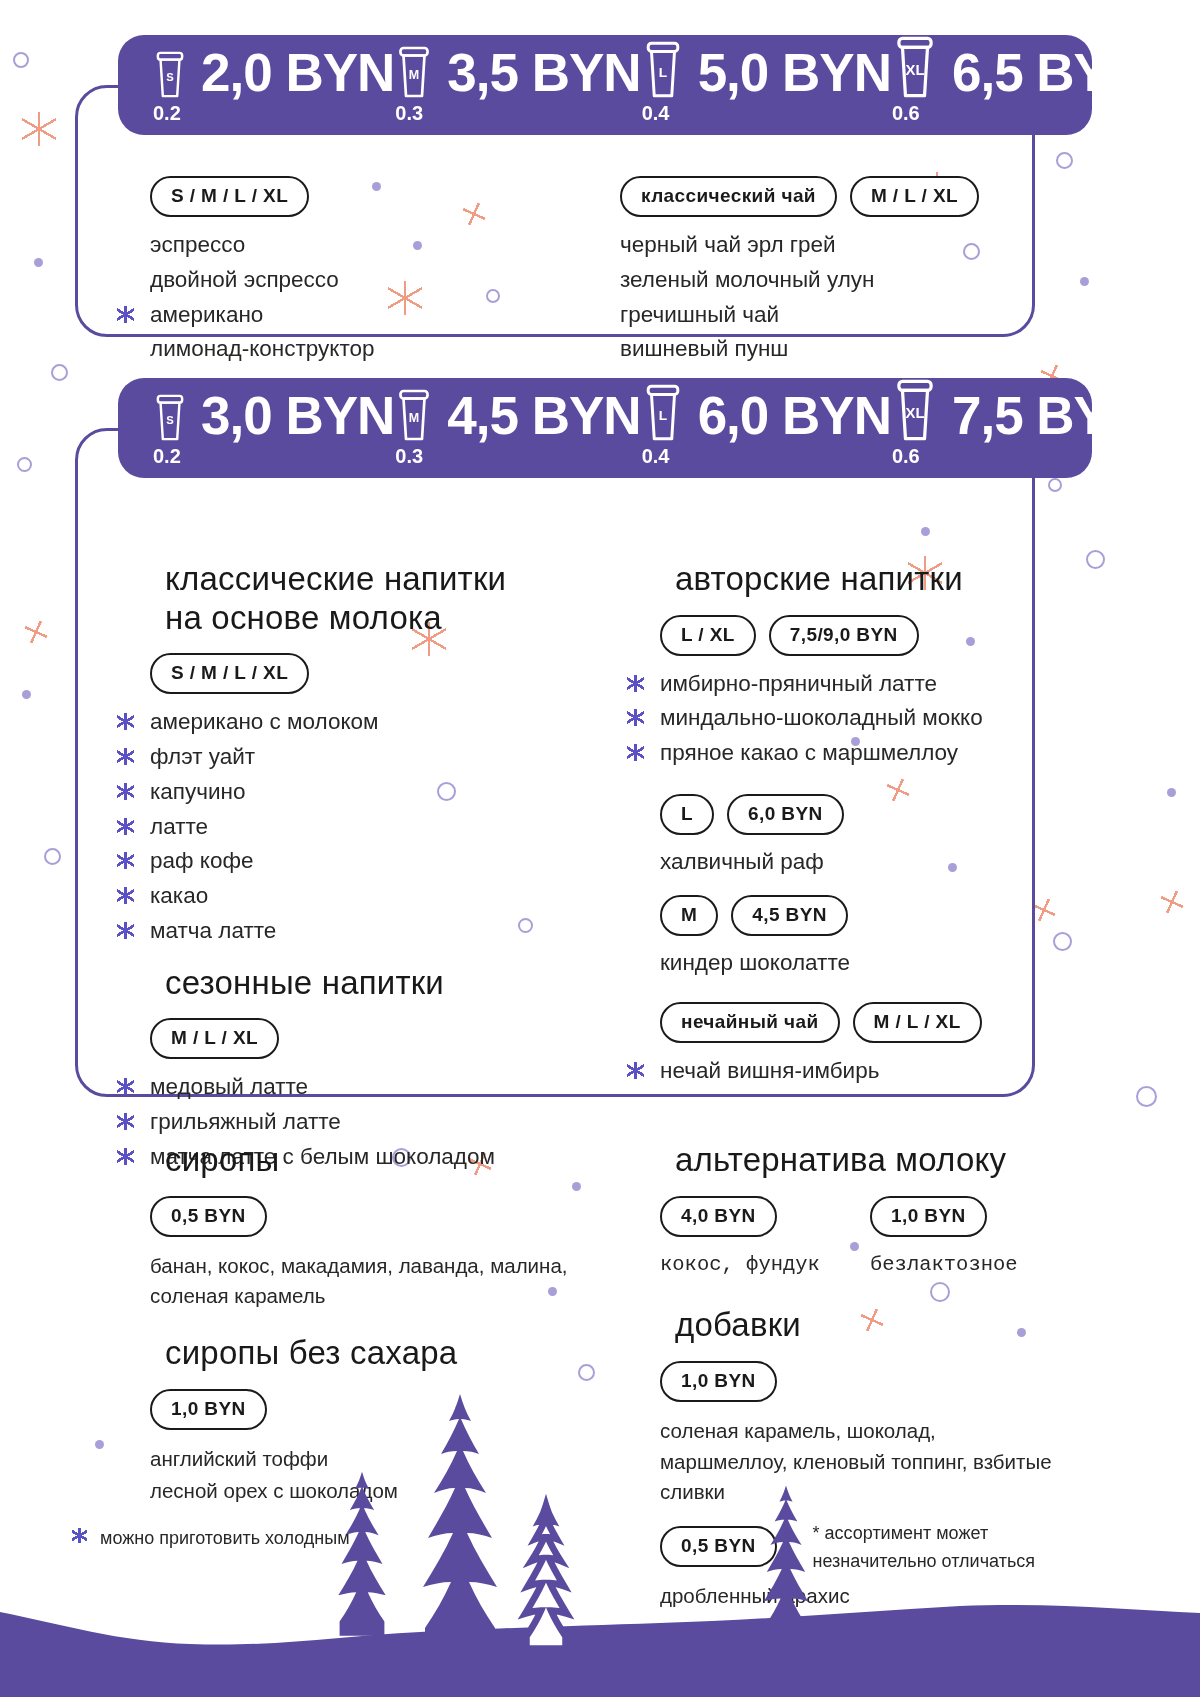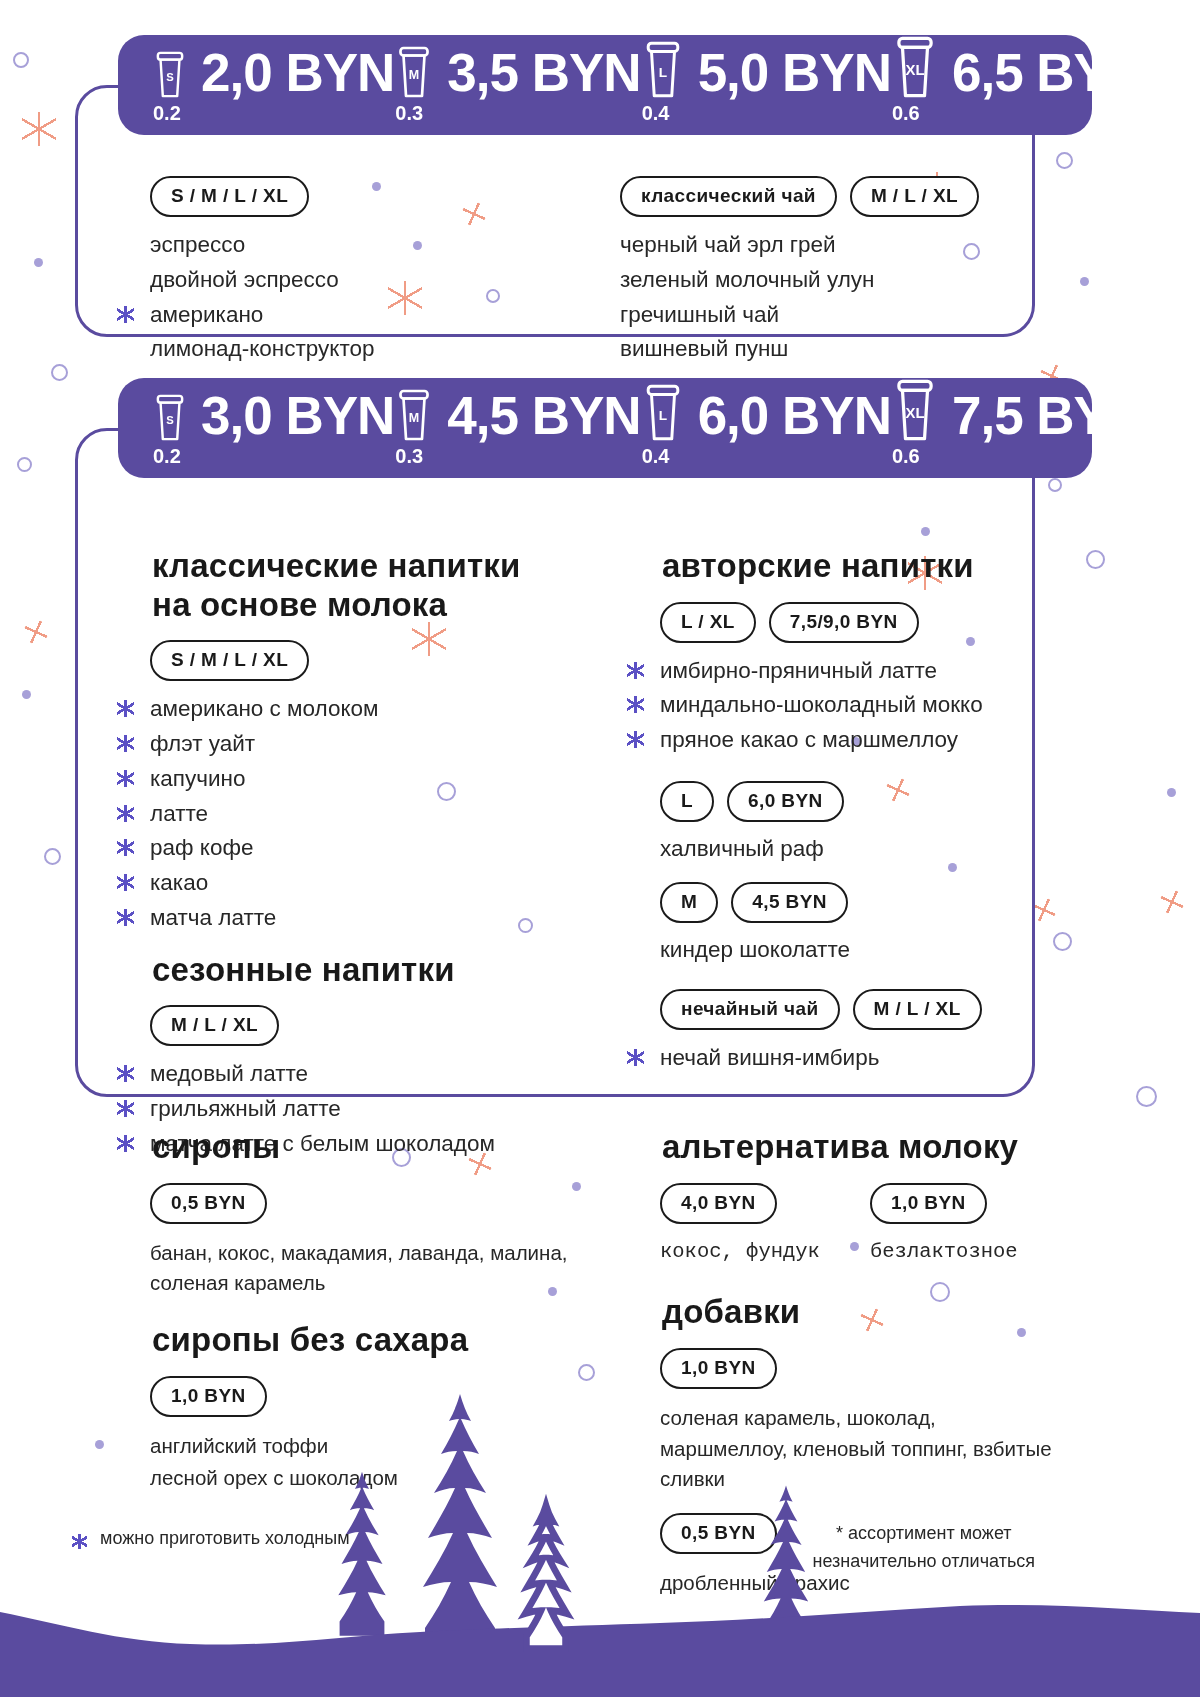--- a/index.html
+++ b/index.html
@@ -20,44 +20,44 @@
   .cup-s{width:36px;height:47px;}
   .cup-m{width:40px;height:52px;}
   .cup-l{width:44px;height:57px;}
   .cup-xl{width:48px;height:62px;}
   .vol{color:#fff;font-weight:bold;font-size:20px;margin-top:4px;margin-left:1px;}
   .price{color:#fff;font-weight:bold;font-size:53px;letter-spacing:-1px;white-space:nowrap;margin-left:13px;margin-bottom:22px;}
   
   .obox{position:absolute;left:75px;width:960px;border:3.5px solid #5a4b9f;border-radius:32px;box-sizing:border-box;background:transparent;z-index:2;}
   
   .col{position:absolute;z-index:4;}
-  .menu-h{font-size:33px;font-weight:bold;color:#191919;line-height:1.17;letter-spacing:0.2px;margin:2px;}
+  .menu-h{font-size:33px;font-weight:normal;color:#191919;line-height:1.17;letter-spacing:0.2px;margin:15px;}
   .pillrow{display:flex;gap:13px;align-items:center;margin-top:16px;flex-wrap:wrap;}
   .pill{
     display:inline-block;border:2.5px solid #1a1a1a;border-radius:26px;background:#fff;
     padding:7px 19px 8px;font-weight:bold;font-size:19px;color:#1a1a1a;letter-spacing:0.4px;white-space:nowrap;
   }
   .items{margin-top:14px;}
   .item{position:relative;margin-bottom:6px;font-size:22.5px;line-height:1.28;color:#272727;}
   .ast{
     position:absolute;left:-33px;top:5px;width:17px;height:17px;display:block;
     background:
       linear-gradient(90deg,  transparent calc(50% - 1.4px), #5b50c4 calc(50% - 1.4px) calc(50% + 1.4px), transparent calc(50% + 1.4px)),
       linear-gradient(150deg, transparent calc(50% - 1.4px), #5b50c4 calc(50% - 1.4px) calc(50% + 1.4px), transparent calc(50% + 1.4px)),
       linear-gradient(210deg, transparent calc(50% - 1.4px), #5b50c4 calc(50% - 1.4px) calc(50% + 1.4px), transparent calc(50% + 1.4px));
   }
   .desc{font-size:20.5px;line-height:1.5;color:#272727;margin:14px 0 0 0;}
   .optrow{display:flex;margin-top:16px;}
   .opt{width:245px;}
   .opt .desc{margin-top:13px;font-family:Liberation Mono, monospace;}
   
   .note{font-size:18px;color:#272727;}
-  .note-left{position:absolute;left:72px;top:1528px;display:flex;align-items:flex-end;z-index:8;}
+  .note-left{position:absolute;left:72px;top:1528px;display:flex;align-items:flex-start;z-index:8;}
   .note-left .ast{position:static;width:15px;height:15px;margin-right:13px;}
-  .note-right{position:absolute;right:165px;top:1520px;text-align:center;line-height:1.55;z-index:8;}
+  .note-right{position:absolute;right:165px;top:1520px;text-align:left;line-height:1.55;z-index:8;}
   
   .dot,.ring,.spark,.cross{position:absolute;z-index:1;display:block;}
   .dot{width:9px;height:9px;border-radius:50%;background:#a7a0d8;}
   .ring{border:2.5px solid #a7a0d8;border-radius:50%;background:transparent;box-sizing:border-box;}
   .spark{
     width:34px;height:34px;
     background:
       linear-gradient(90deg,  transparent calc(50% - 1.2px), #f09c85 calc(50% - 1.2px) calc(50% + 1.2px), transparent calc(50% + 1.2px)),
       linear-gradient(150deg, transparent calc(50% - 1.2px), #f09c85 calc(50% - 1.2px) calc(50% + 1.2px), transparent calc(50% + 1.2px)),
       linear-gradient(210deg, transparent calc(50% - 1.2px), #f09c85 calc(50% - 1.2px) calc(50% + 1.2px), transparent calc(50% + 1.2px));

